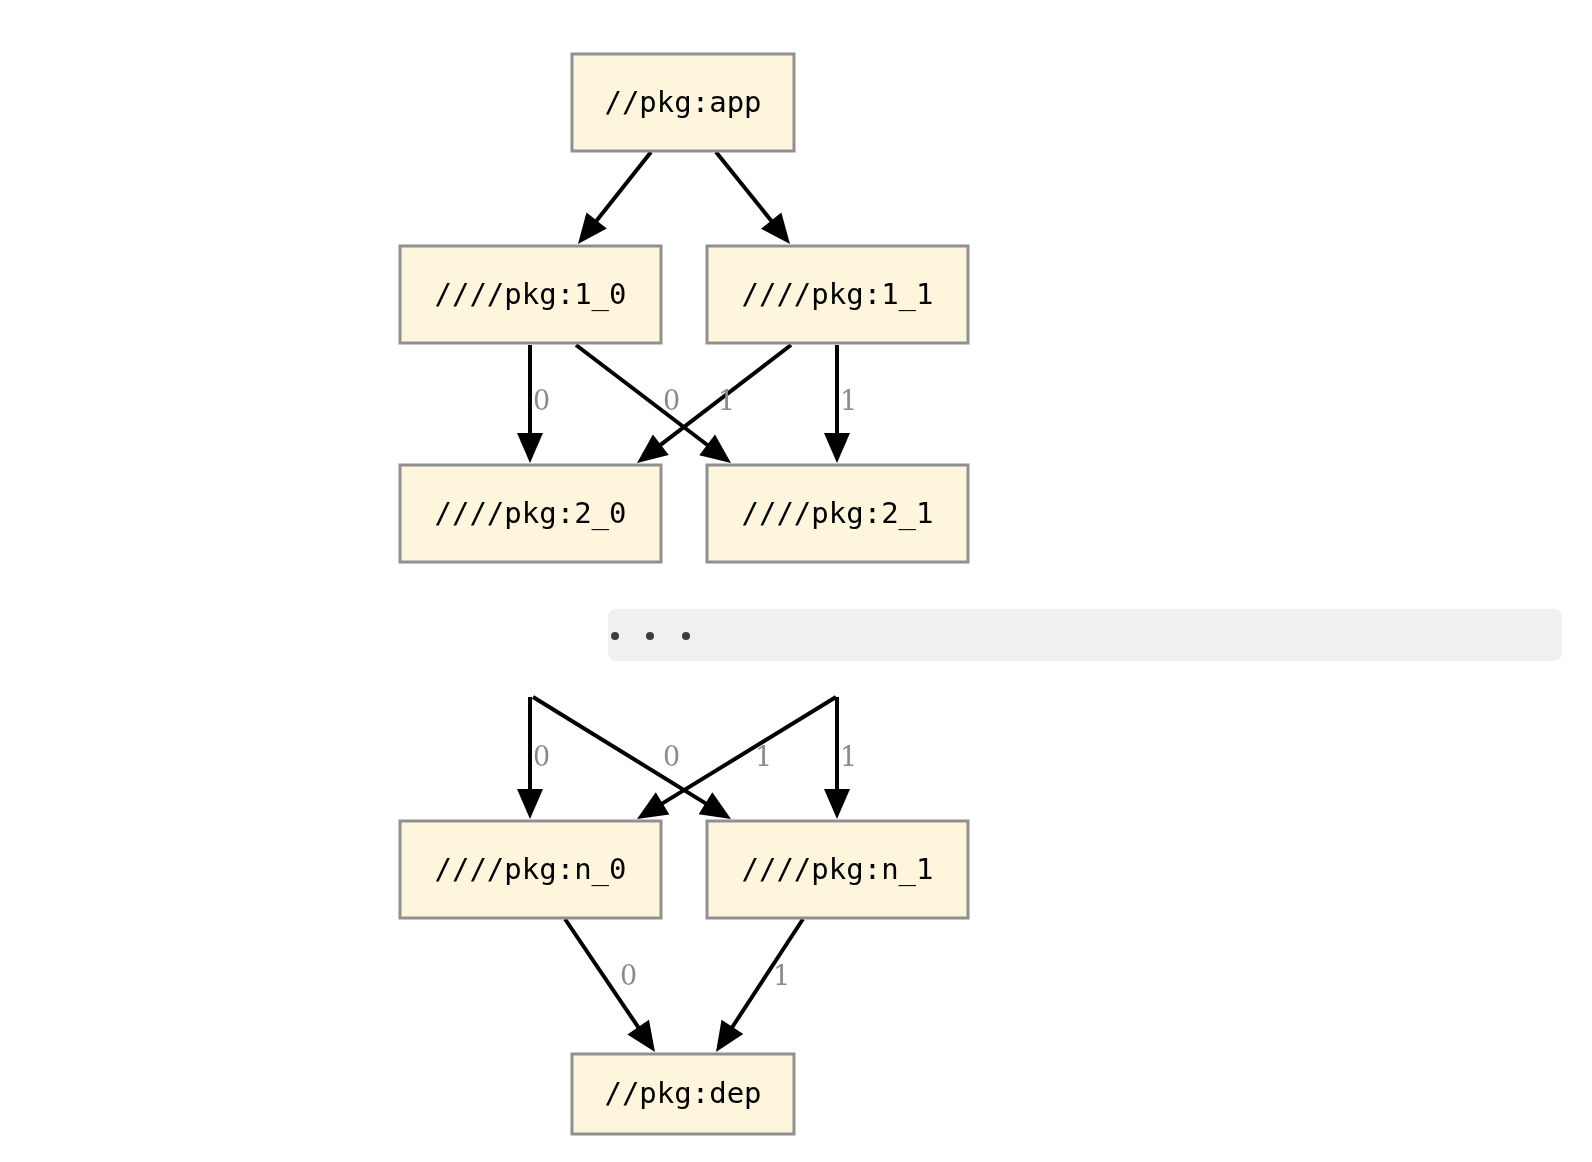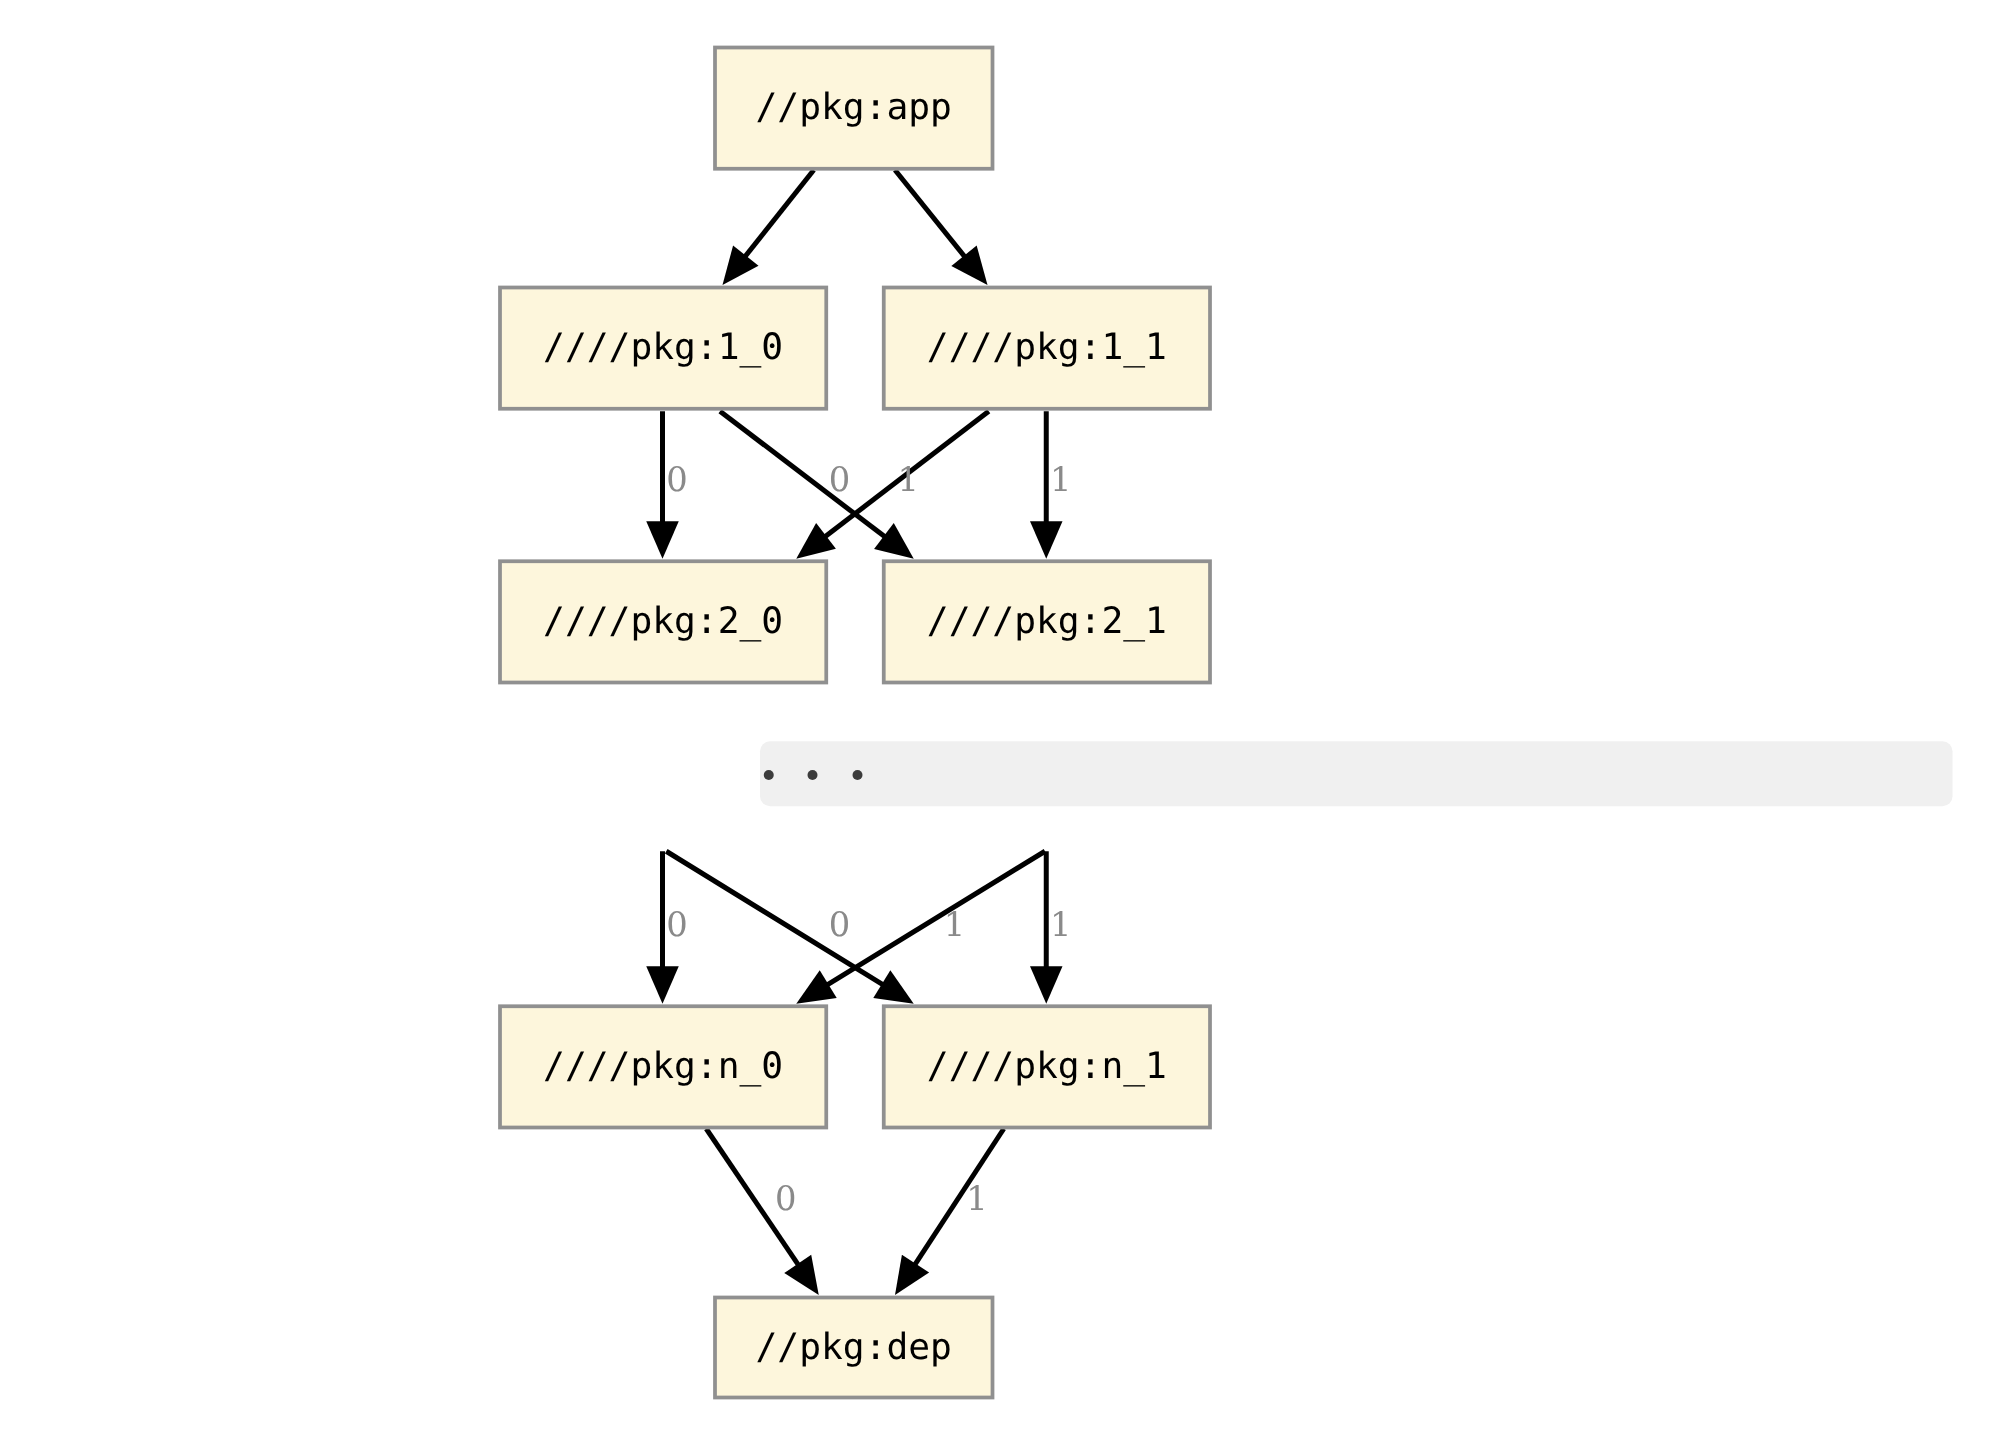--- a/index.html
+++ b/index.html
@@ -10,21 +10,21 @@
   body {
     width: 1592px;
     height: 1162px;
     position: relative;
     overflow: hidden;
     font-family: "DejaVu Sans Mono", monospace;
   }
   #graph-root {
     position: absolute;
     left: 0;
-    top: 0;
+    top: 16px;
     width: 1592px;
     height: 1006px;
   }
   svg.graph-canvas {
     position: absolute;
     left: 0;
     top: 0;
     width: 1592px;
     height: 1162px;
     display: block;

